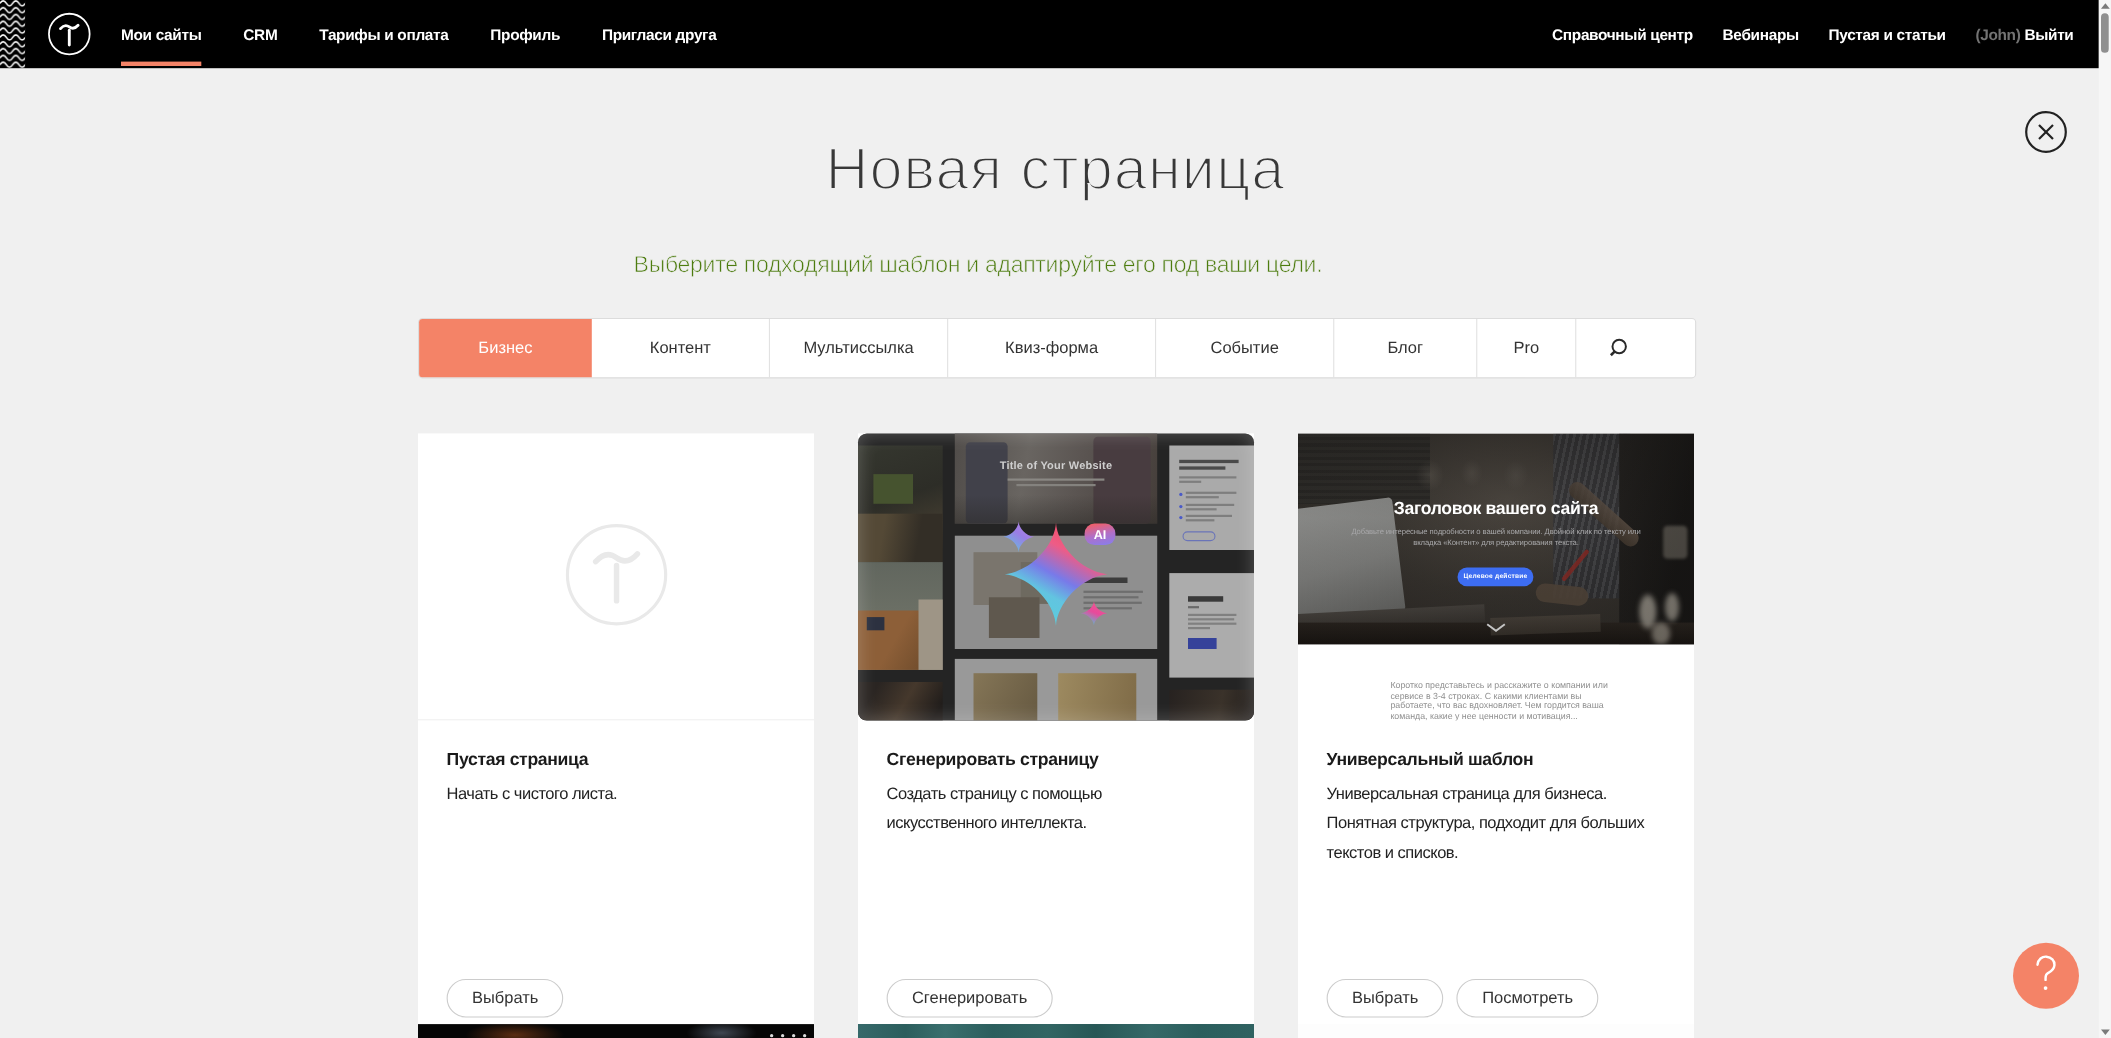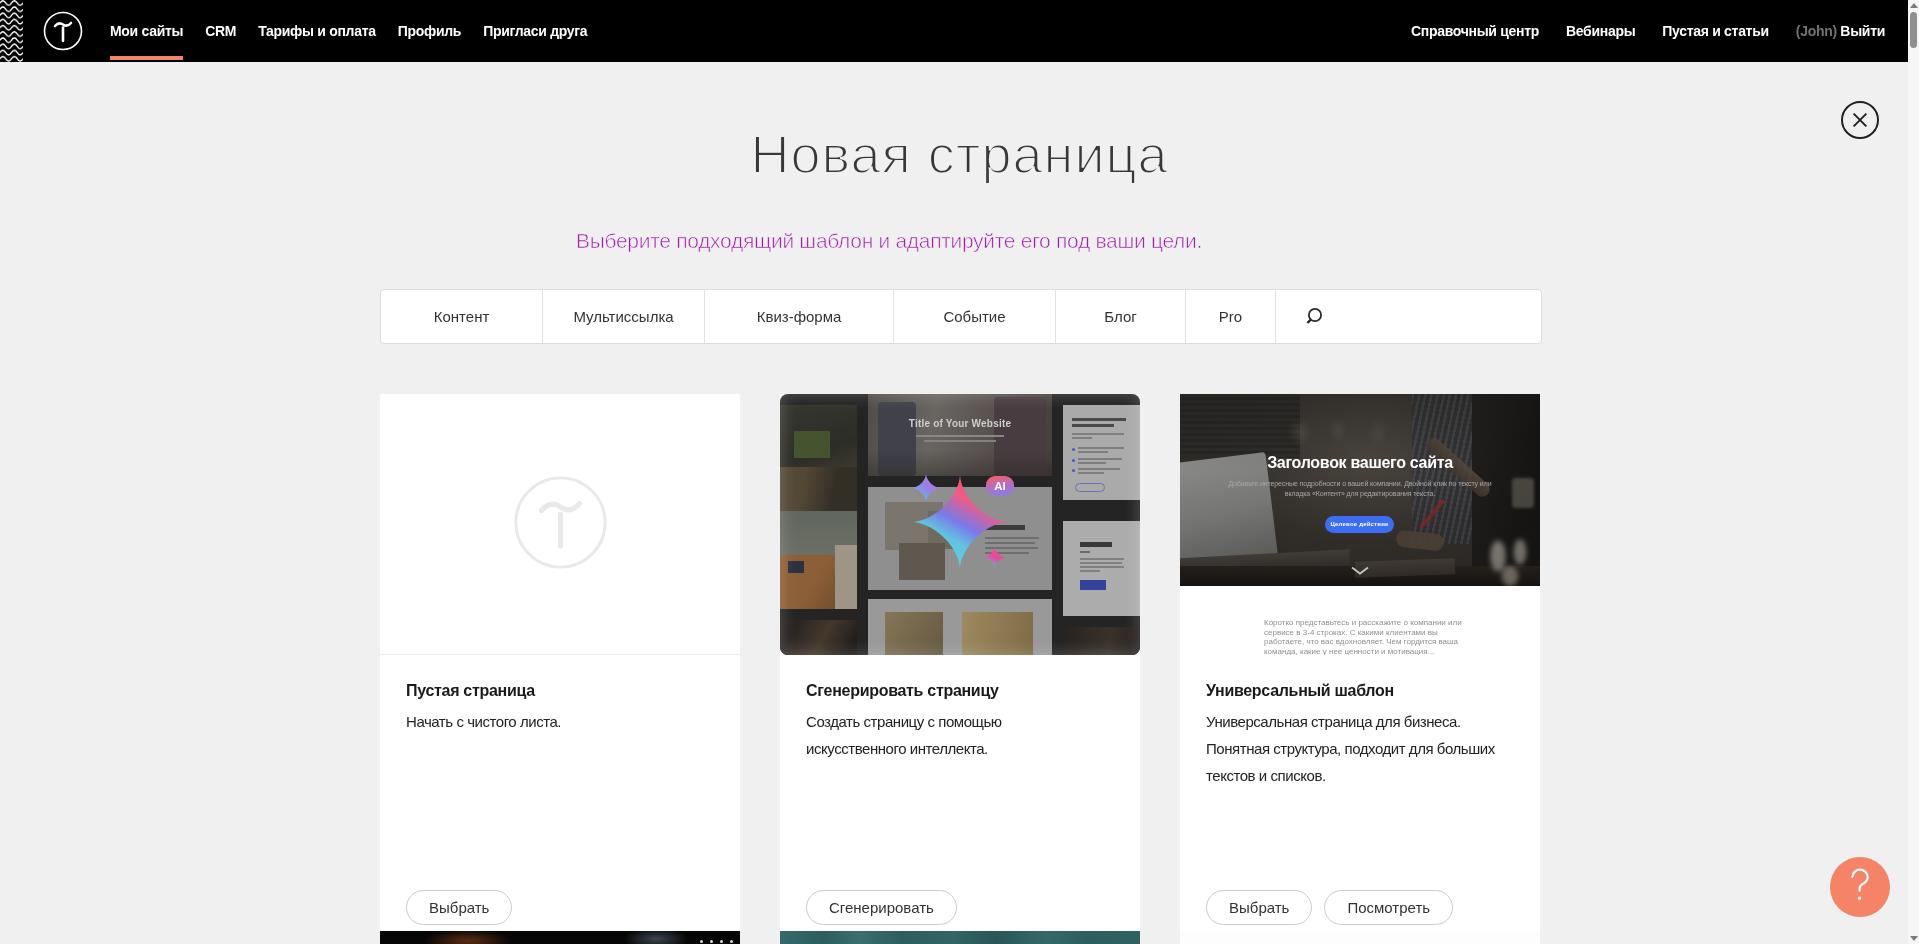--- a/index.html
+++ b/index.html
@@ -3,38 +3,38 @@
 <meta charset="utf-8">
 <title>Новая страница</title>
 <style>
   * { margin:0; padding:0; box-sizing:border-box; }
   html,body { width:1919px; height:944px; overflow:hidden; }
   body { background:#f0f0f0; font-family:"Liberation Sans", sans-serif; position:relative; }
   .abs { position:absolute; }
 
   
   #header { position:absolute; left:0; top:0; width:1908px; height:62px; background:#000; }
-  #nav-left { position:absolute; left:110px; top:0; height:62px; display:flex; gap:22px; align-items:center; }
+  #nav-left { position:absolute; left:110px; top:0; height:62px; display:flex; gap:38px; align-items:center; }
   #nav-left a, #nav-right a { color:#fff; text-decoration:none; font-size:14px; font-weight:bold; letter-spacing:-0.3px; white-space:nowrap; }
   #nav-right { position:absolute; right:23px; top:0; height:62px; display:flex; gap:27px; align-items:center; }
   #underline { position:absolute; left:110px; bottom:2px; width:73px; height:4px; background:#f48367; }
   .gray { color:#737373; }
 
   
   #close { position:absolute; left:1841px; top:101px; width:38px; height:38px; border:2px solid #222; border-radius:50%; }
   #close:before, #close:after { content:""; position:absolute; left:8px; top:16px; width:18px; height:2px; background:#222; }
   #close:before { transform:rotate(45deg); }
   #close:after { transform:rotate(-45deg); }
 
   
   #title { position:absolute; left:0; top:123px; width:1919px; text-align:center;
            font-size:54px; font-weight:normal; color:#383838;
            -webkit-text-stroke:2px #f0f0f0; letter-spacing:1px; }
   #subtitle { position:absolute; left:0; top:229px; width:1778px; text-align:center;
-              font-size:21px; color:#a21caf; -webkit-text-stroke:0.6px #f0f0f0; letter-spacing:-0.3px; }
+              font-size:21px; color:#4d7c0f; -webkit-text-stroke:0.6px #f0f0f0; letter-spacing:-0.3px; }
 
   
   #tabs { position:absolute; left:380px; top:289px; width:1162px; height:55px; display:flex; background:#fff; border:1px solid #dcdcdc; border-radius:4px; }
   .tab { height:100%; display:flex; align-items:center; justify-content:center; font-size:15px; color:#333; border-right:1px solid #e2e2e2; }
   .tab:last-child { border-right:none; }
   .tab.active { background:#f48367; color:#fff; border-right:none; border-radius:3px 0 0 3px; }
 
   
   .card { position:absolute; top:394px; width:360px; height:552px; background:#fff; }
   .cimg { position:absolute; left:0; top:0; width:360px; height:261px; overflow:hidden; }
@@ -100,20 +100,21 @@
       <a><span class="gray">(John)</span> Выйти</a>
   </div>
   <div id="underline"></div>
 </div>
 
 <div id="close"></div>
 <div id="title">Новая страница</div>
 <div id="subtitle">Выберите подходящий шаблон и адаптируйте его под ваши цели.</div>
 
 <div id="tabs">
+  <div class="tab active" style="width:157px">Бизнес</div>
   <div class="tab" style="width:162px">Контент</div>
   <div class="tab" style="width:162px">Мультиссылка</div>
   <div class="tab" style="width:189px">Квиз-форма</div>
   <div class="tab" style="width:162px">Событие</div>
   <div class="tab" style="width:130px">Блог</div>
   <div class="tab" style="width:90px">Pro</div>
   <div class="tab" style="width:75px">
     <svg width="19" height="19" viewBox="0 0 19 19">
         <circle cx="11" cy="8" r="6.1" fill="none" stroke="#2a2a2a" stroke-width="1.8"></circle>
         <path d="M6.8 12.6 L3.4 16" stroke="#2a2a2a" stroke-width="2.4"></path>

